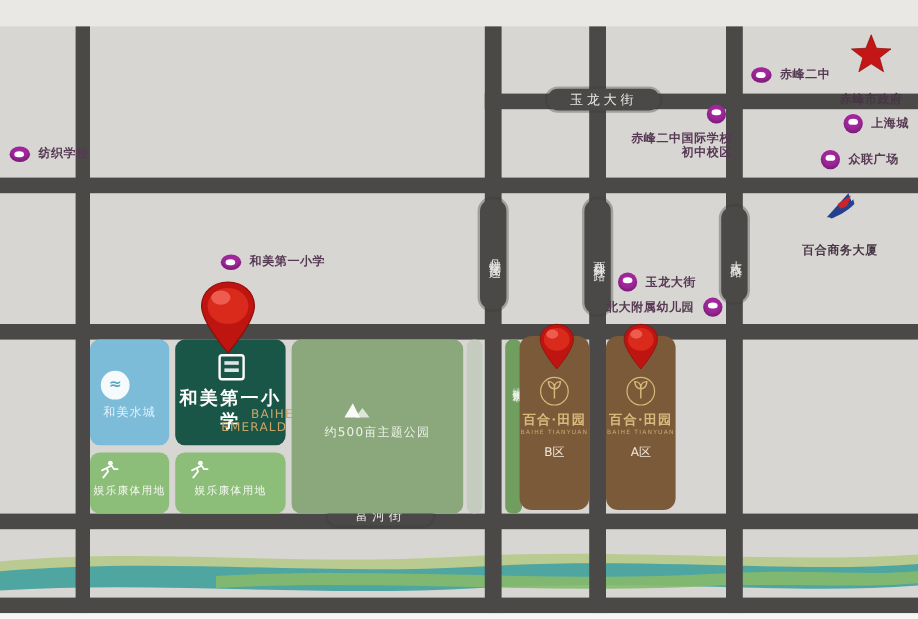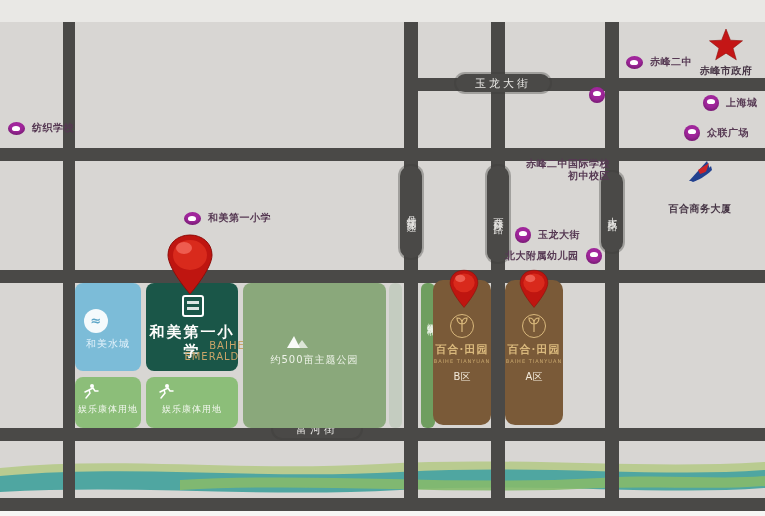--- a/index.html
+++ b/index.html
@@ -140,35 +140,35 @@
 
   <div class="lm" style="left:626px;top:55px;">
     <span class="lm-icon oval"></span>
     <span class="lm-label">赤峰二中</span>
   </div>
 
   <div style="position:absolute;left:696px;top:28px;width:60px;text-align:center;">
     <svg width="36" height="34" viewBox="0 0 36 34" style="margin:0 auto;">
       <path d="M18 1 L22.4 12.2 L34.5 12.8 L25 20.2 L28.3 31.8 L18 25.2 L7.7 31.8 L11 20.2 L1.5 12.8 L13.6 12.2 Z" fill="#c41616" stroke="#8e0d0a" stroke-width="0.6"></path>
     </svg>
-    <div class="lm-label" style="color:#473646;margin-top:2px;">赤峰市政府</div>
+    <div class="lm-label" style="color:#473646;margin-top:14px;">赤峰市政府</div>
   </div>
 
   <div class="lm" style="left:703px;top:95px;">
     <span class="lm-icon circle"></span>
     <span class="lm-label">上海城</span>
   </div>
 
   <div class="lm" style="left:640px;top:125px;margin-left:44px;">
     <span class="lm-icon circle"></span>
     <span class="lm-label">众联广场</span>
   </div>
 
   <span class="lm-icon circle" style="position:absolute;left:589px;top:87px;"></span>
-  <div style="position:absolute;left:516px;top:110px;width:94px;text-align:right;line-height:12px;margin-top:48px;">
+  <div style="position:absolute;left:516px;top:110px;width:94px;text-align:right;line-height:12px;">
     <div class="lm-label">赤峰二中国际学校</div>
     <div class="lm-label">初中校区</div>
   </div>
 
   <div class="lm" style="left:515px;top:227px;">
     <span class="lm-icon circle"></span>
     <span class="lm-label">玉龙大街</span>
   </div>
 
   <div class="lm" style="left:505px;top:248px;">

